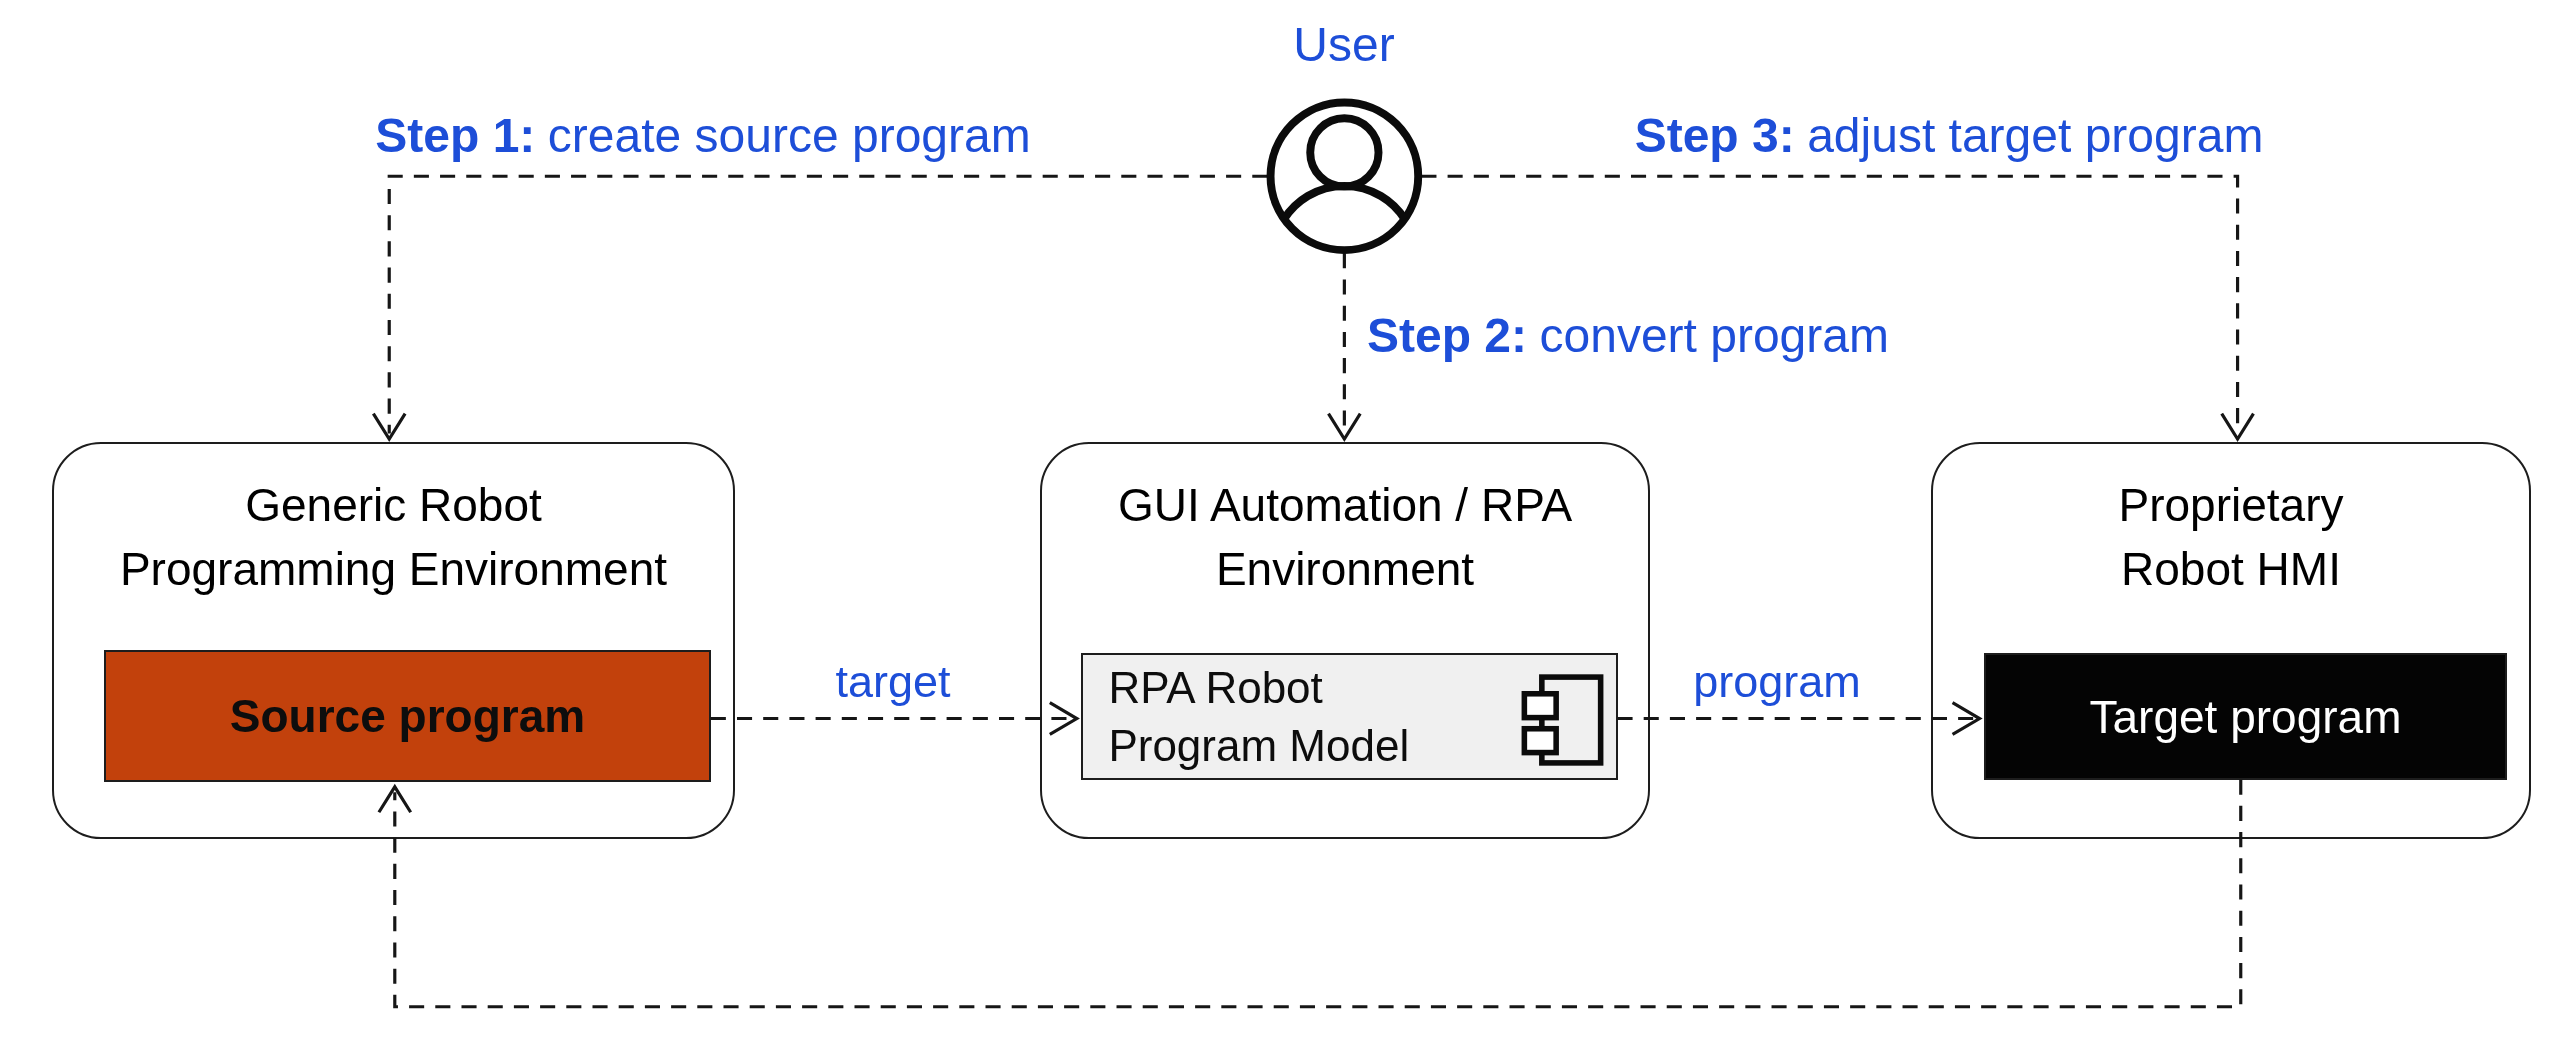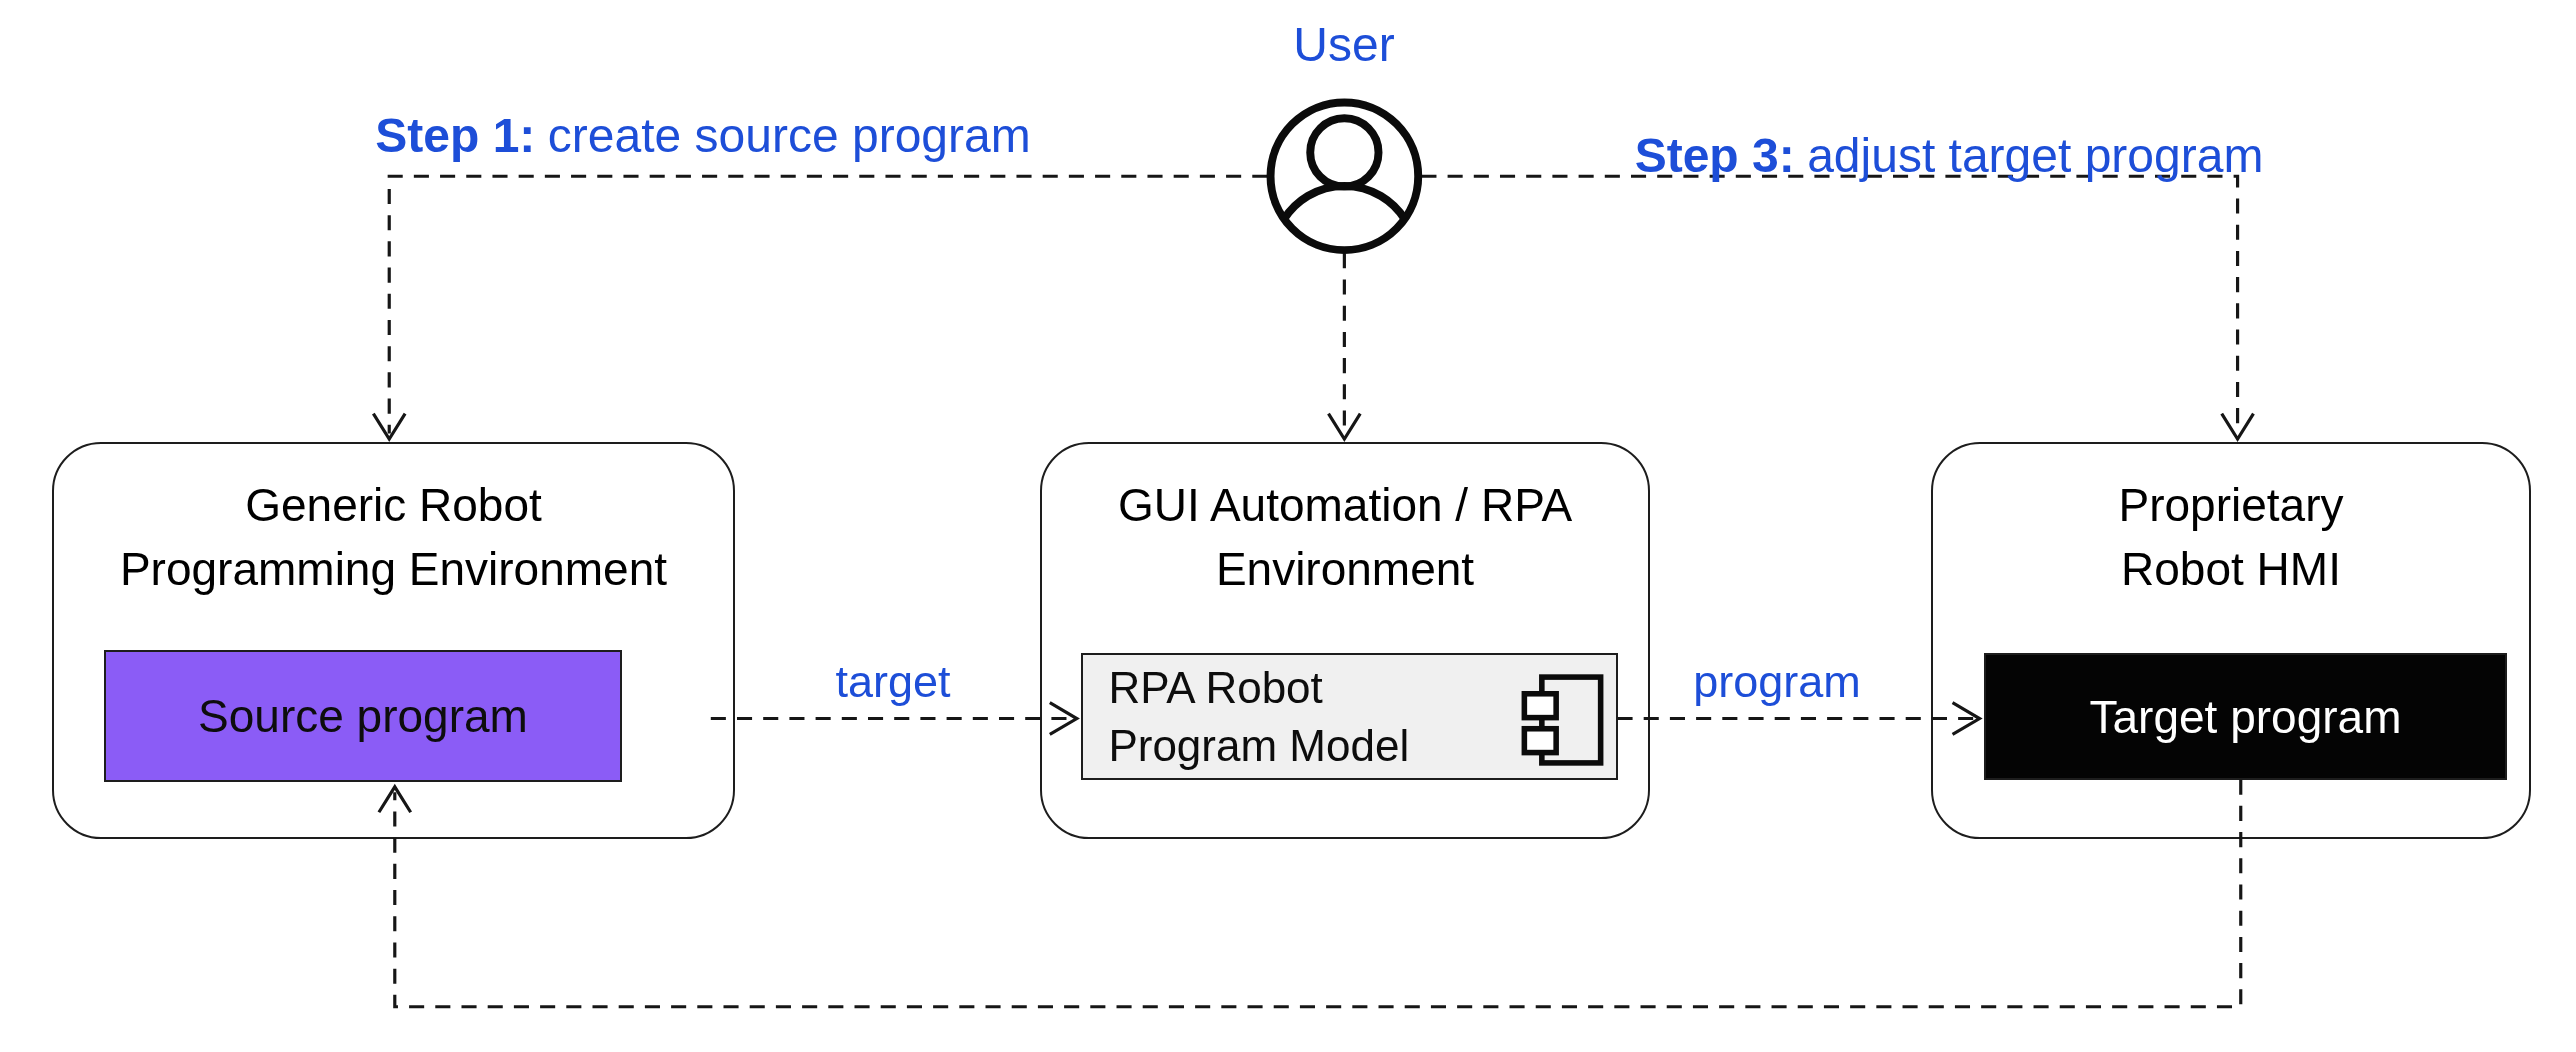--- a/index.html
+++ b/index.html
@@ -34,21 +34,21 @@
   }
   
   .innerbox{
     position:absolute;
     box-sizing:border-box;
     border:2.4px solid #1d1d1d;
     z-index:3;
     display:flex;align-items:center;justify-content:center;
     font-size:46px;color:#0d0d0d;
   }
-  #source-program-box{left:50px;top:206px;width:518px;height:132px;background:#8b5cf6;}
+  #source-program-box{left:50px;top:206px;width:607px;height:132px;background:#c2410c;font-weight:bold;}
   #rpa-model-box{left:39px;top:209px;width:537px;height:127px;background:#f0f0f0;justify-content:flex-start;}
   #rpa-model-box .twoline{padding-left:25.4px;font-size:44px;line-height:58px;}
   #target-program-box{left:51px;top:209px;width:523px;height:127px;background:#040404;color:#ffffff;}
   
   #component-icon{position:absolute;right:9.5px;top:17.5px;width:89px;height:94px;}
   
   .lbl{
     position:absolute;z-index:6;white-space:nowrap;
     font-size:48px;line-height:52px;color:#1d4ed8;
   }
@@ -86,21 +86,24 @@
       <circle class="avatar" cx="1693" cy="192" r="43" stroke-width="10"></circle>
       <path class="avatar" stroke-width="10" d="M1617 276 A90 90 0 0 1 1769 276"></path>
     </g>
   </svg>
 
   <div class="lbl ctr" style="left:1344px;top:19px;">User</div>
 
   <div class="lbl ctr" style="left:703px;top:110px;">
     <b>Step 1:</b><span>create source program</span>
   </div>
-  <div class="lbl ctr" style="left:1949px;top:110px;margin-top:20px;">
+  <div class="lbl" style="left:1367px;top:310px;">
+    <b>Step 2:</b><span>convert program</span>
+  </div>
+  <div class="lbl ctr" style="left:1949px;top:110px;">
     <b>Step 3:</b><span>adjust target program</span>
   </div>
 
   <div class="lbl ctr edge-lbl" style="left:893px;top:656px;">target</div>
   <div class="lbl ctr edge-lbl" style="left:1777px;top:656px;">program</div>
 
   <div class="sysbox" style="left:52px;top:442px;width:683px;height:397px;">
     <div class="title">
       <div>Generic Robot</div>
       <div>Programming Environment</div>

